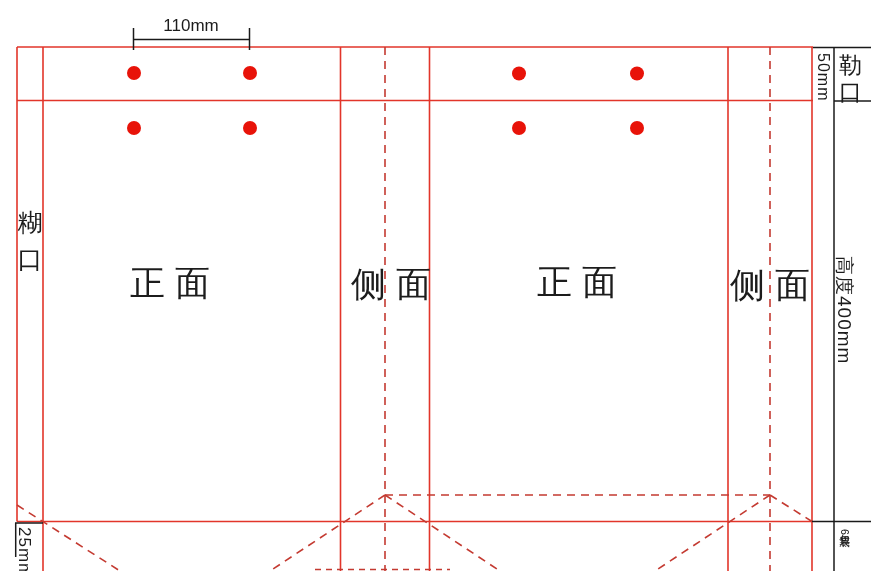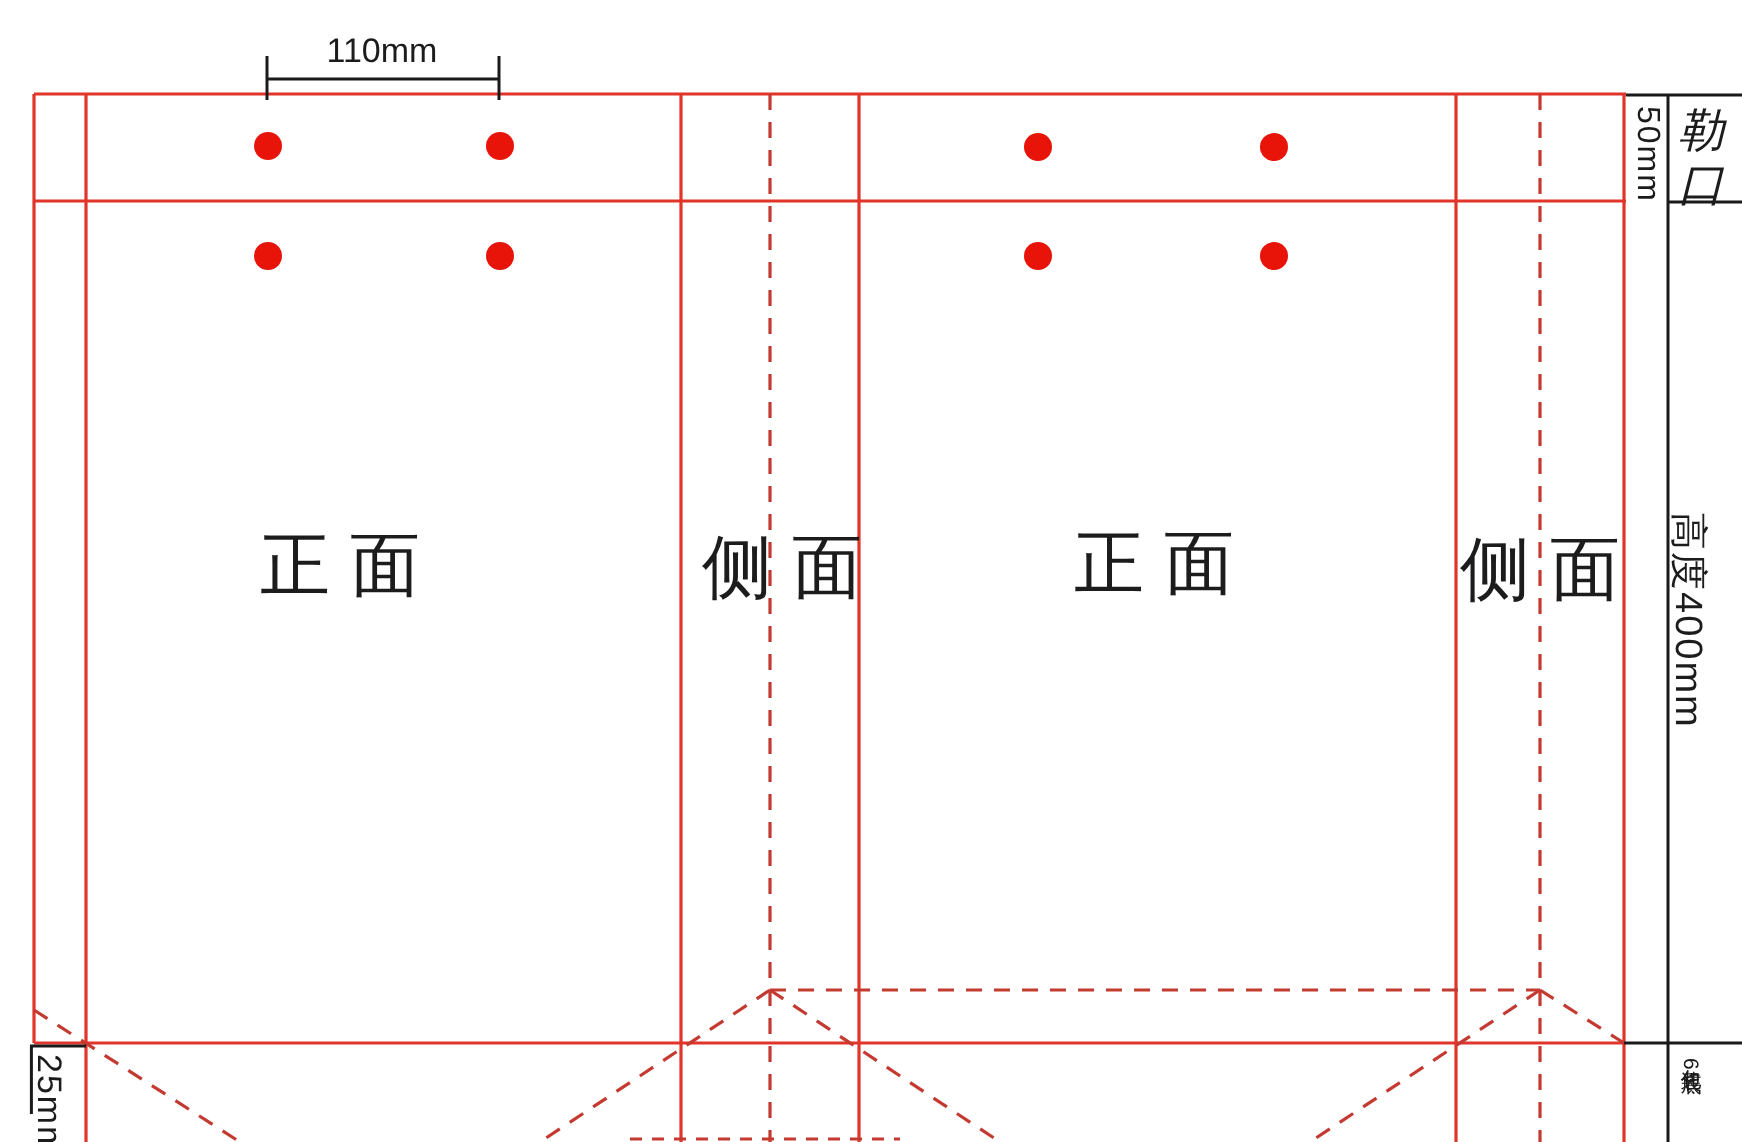--- a/index.html
+++ b/index.html
@@ -15,21 +15,21 @@
     font-size:35px;letter-spacing:10px;white-space:nowrap;
     transform:translate(-50%,-50%);
   }
   .dim-lbl-h{
     font-size:17px;white-space:nowrap;transform:translate(-50%,-50%);
   }
   .vstack{ 
     word-break:break-all;text-align:center;
   }
   .glue-lbl{left:15px;top:204px;width:30px;font-size:25px;line-height:37px;}
-  .cuff-lbl{left:837px;top:52px;width:27px;font-size:23px;line-height:27px;font-style:italic;}
+  .cuff-lbl{left:837px;top:52px;width:27px;font-size:23px;line-height:27px;}
   .rot90{ 
     transform:rotate(90deg);transform-origin:left top;white-space:nowrap;
   }
   .dim-50{left:832px;top:53px;font-size:16px;letter-spacing:1px;}
   .dim-height{left:857px;top:256px;font-size:19px;letter-spacing:1px;}
   .dim-25{left:34px;top:527px;font-size:17px;letter-spacing:1px;}
   .bottom-note{
     left:838px;top:526px;font-size:10.5px;letter-spacing:1px;
     writing-mode:vertical-rl;text-orientation:mixed;height:60px;
   }
@@ -98,20 +98,21 @@
   <div class="lbl dim-lbl-h" style="left:191px;top:26px;">110mm</div>
 
   <div class="lbl panel-lbl" style="left:175px;top:283px;">正面</div>
 
   <div class="lbl panel-lbl" style="left:396px;top:284px;">侧面</div>
 
   <div class="lbl panel-lbl" style="left:582px;top:282px;">正面</div>
 
   <div class="lbl panel-lbl" style="left:775px;top:285px;">侧面</div>
 
+  <div class="lbl vstack glue-lbl">糊口</div>
 
   <div class="lbl vstack cuff-lbl">勒口</div>
 
   <div class="lbl rot90 dim-50">50mm</div>
 
   <div class="lbl rot90 dim-height">高度400mm</div>
 
   <div class="lbl rot90 dim-25">25mm</div>
 
   <div class="lbl bottom-note">包装底65</div>

